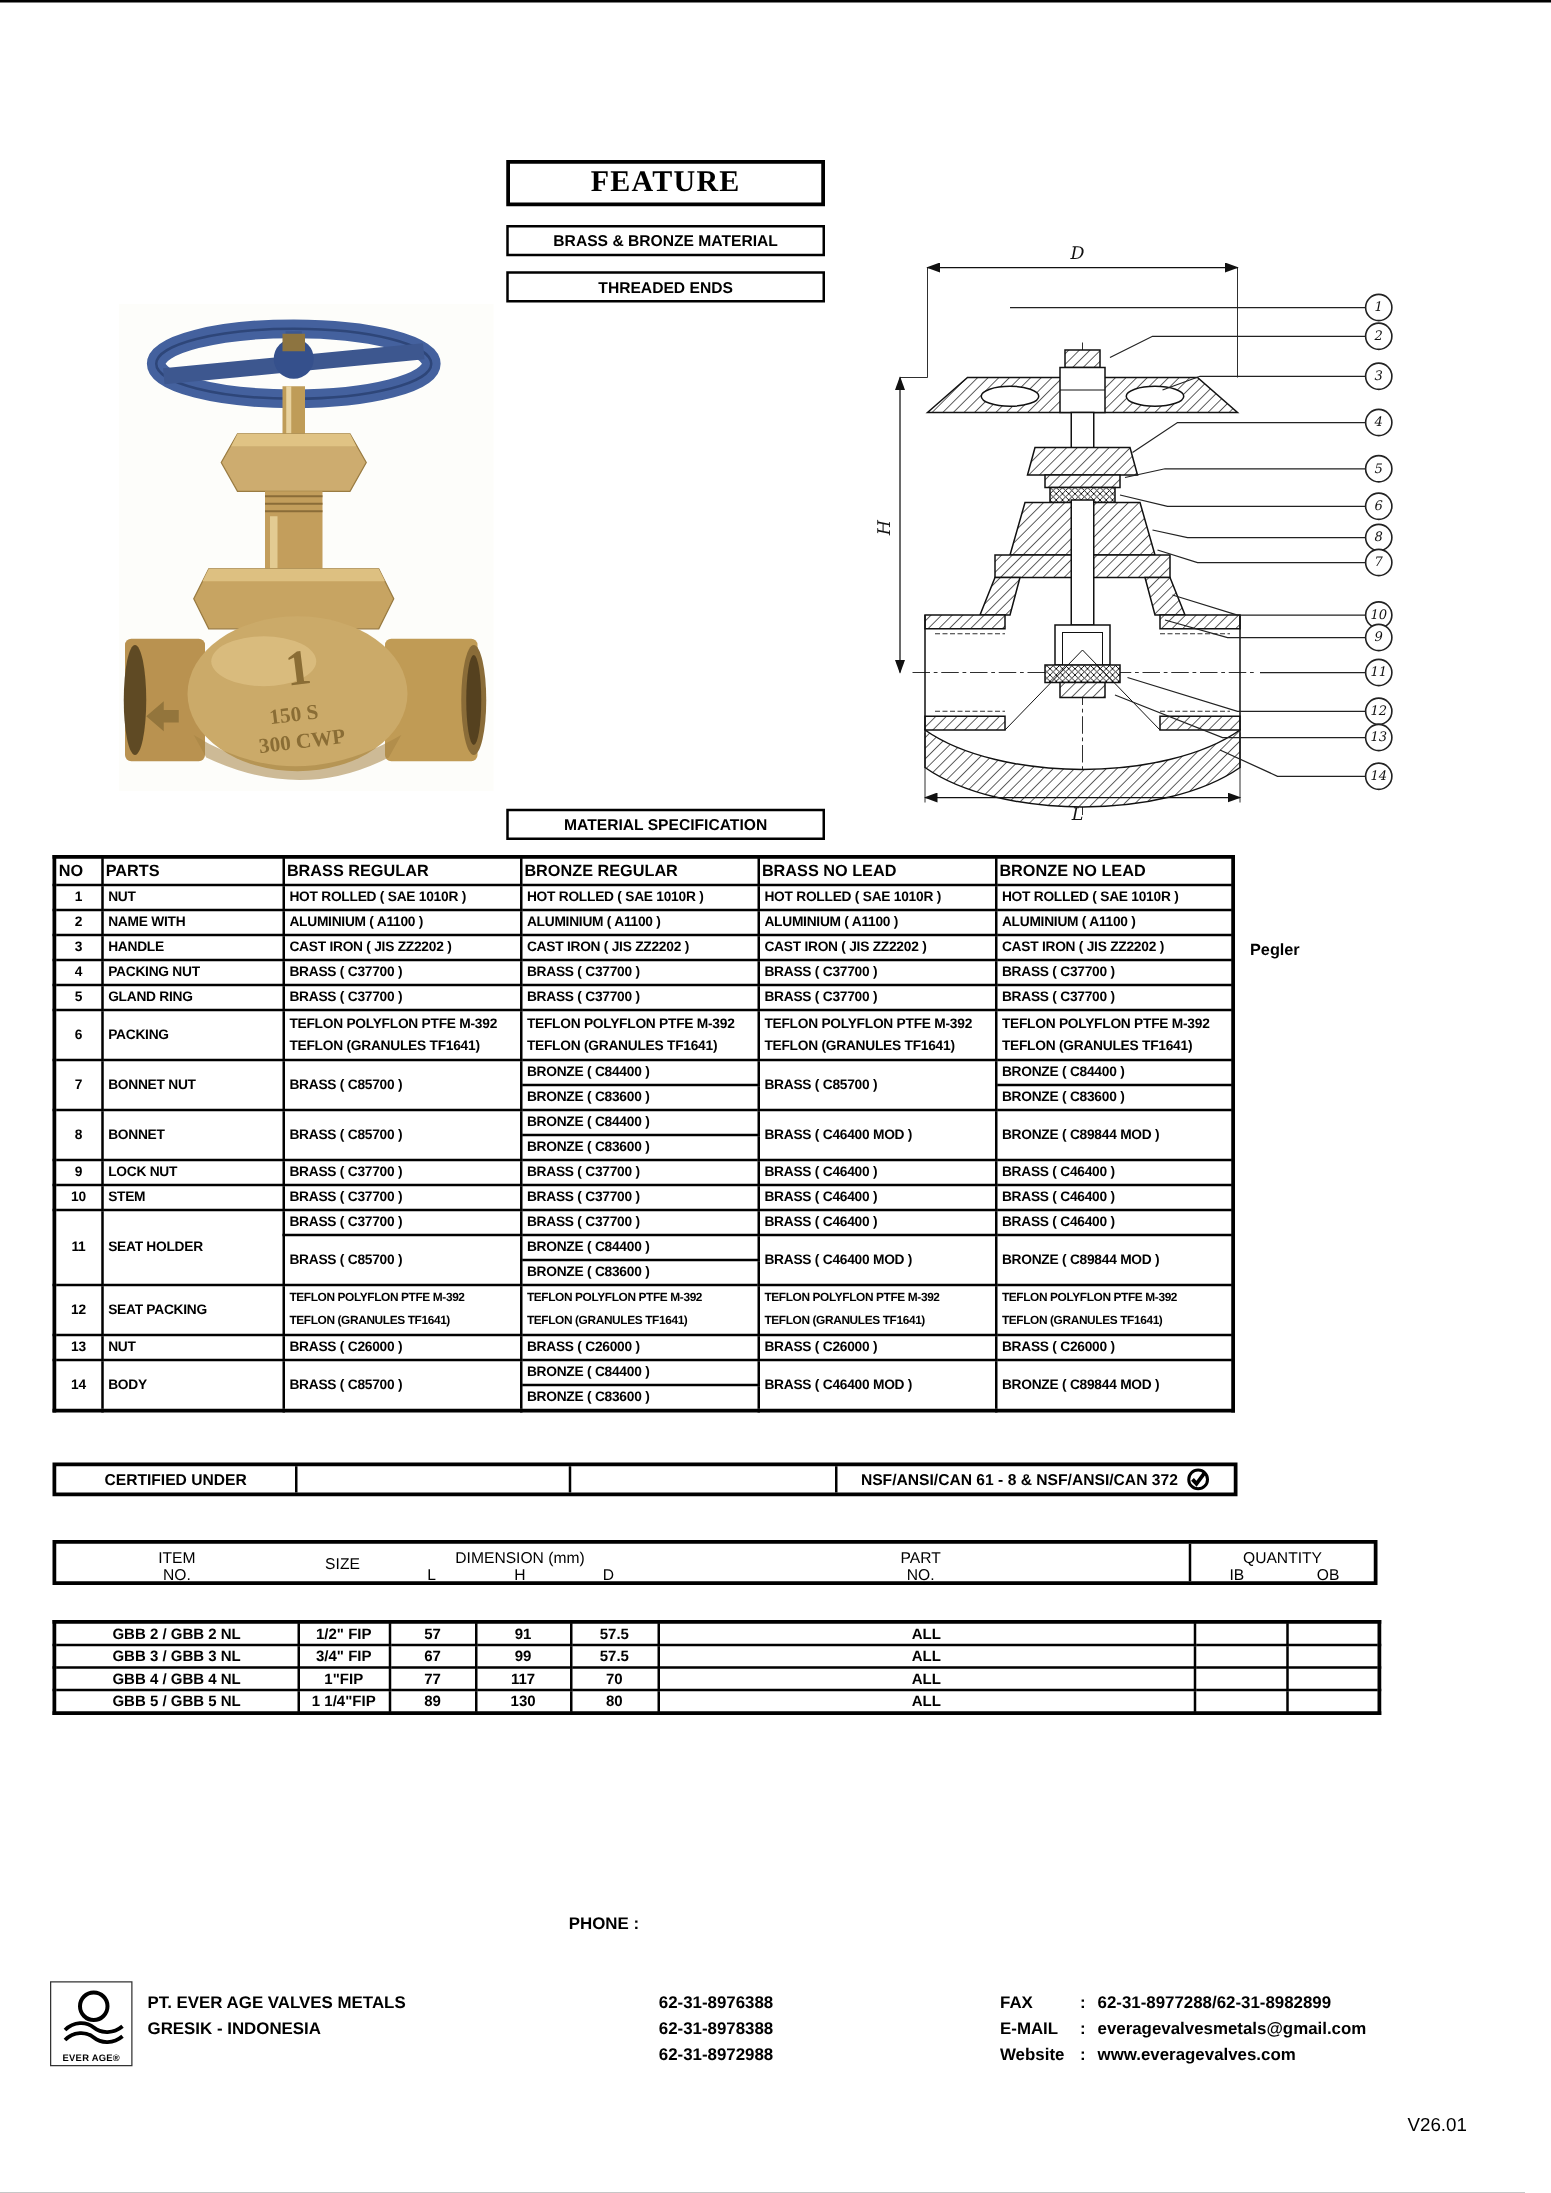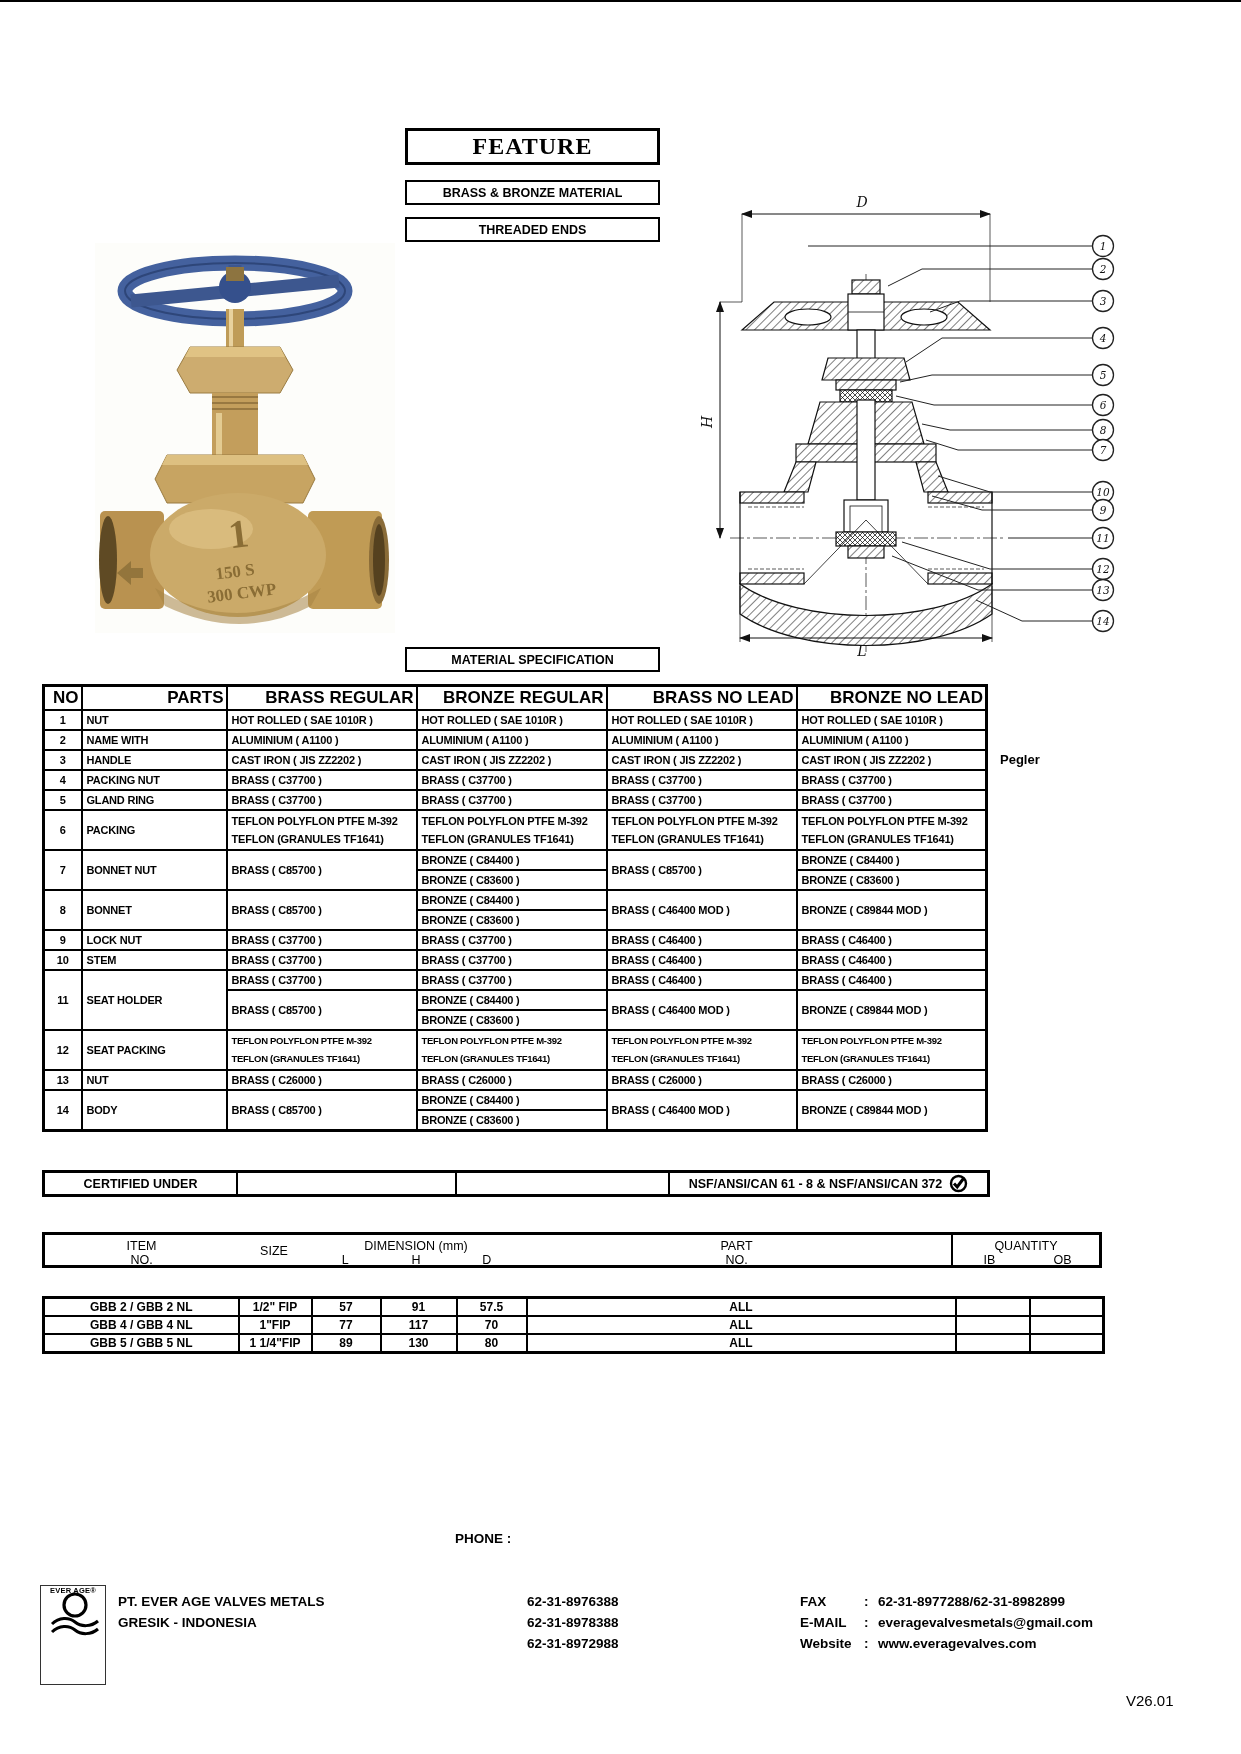--- a/index.html
+++ b/index.html
@@ -27,21 +27,21 @@
 .drawing{left:690px;top:190px;width:460px;height:470px}
 .drawing text{fill:#111}
 .dim-label{font:italic 14px "DejaVu Serif",serif}
 .callout-num{font:italic 10.5px "DejaVu Serif",serif}
 
 
 table.spec{position:absolute;left:42px;top:684px;width:943px;border-collapse:collapse;
   table-layout:fixed;font-size:11px;font-weight:bold;letter-spacing:-.2px}
 table.spec,.spec td,.spec th{border:2px solid #000}
 table.spec{border-width:3px}
-.spec th{height:22px;font-size:17px;text-align:right;padding:1px 2px;letter-spacing:0}
+.spec th{height:22px;font-size:13px;text-align:left;padding:1px 2px;letter-spacing:0}
 .spec td{height:18px;line-height:16px;padding:1px 4px;vertical-align:middle;text-align:left;
   white-space:nowrap;overflow:hidden}
 .spec td.no{text-align:center;padding:1px 0}
 .spec td.ml div{line-height:18px}
 .spec td.sm{font-size:9.5px;letter-spacing:-.3px}
 .spec td.sm div{line-height:18px}
 .side-note{left:1000px;top:752px;font-weight:bold;font-size:13px}
 
 
 .cert{left:42px;top:1170px;width:948px;height:27px;border:3px solid #000;display:flex;
@@ -61,22 +61,22 @@
 .dh-sub span{flex:1}
 
 
 table.dim{position:absolute;left:42px;top:1296px;width:1060px;border-collapse:collapse;
   table-layout:fixed;font-size:12px;font-weight:bold}
 table.dim,.dim td{border:2px solid #000}
 table.dim{border-width:3px}
 .dim td{height:17px;text-align:center;padding:1px 2px;white-space:nowrap}
 
 
-.logo-box{left:40px;top:1585px;width:66px;height:100px;border:1.5px solid #333;
-  display:flex;flex-direction:column;align-items:center;justify-content:flex-start;padding-bottom:1px}
+.logo-box{left:40px;top:1585px;width:66px;height:68px;border:1.5px solid #333;
+  display:flex;flex-direction:column;align-items:center;justify-content:flex-end;padding-bottom:1px}
 .logo-box svg{position:absolute;top:4px;left:3px}
 .logo-text{font-size:7.5px;font-weight:bold;letter-spacing:.2px}
 .company{left:118px;top:1591px;font-size:13.5px;font-weight:bold;line-height:21px}
 .f-label{left:455px;top:1531px;font-size:13.5px;font-weight:bold}
 .f-phones{left:527px;top:1591px;font-size:13.5px;font-weight:bold;line-height:21px}
 .f-right{left:800px;top:1591px;font-size:13.5px;font-weight:bold;line-height:21px}
 .f-right .row{display:flex}
 .f-right .lbl{width:64px}
 .f-right .sep{width:14px}
 .pageno{left:0;top:1692px;width:1144px;text-align:center;font-size:15px}
@@ -499,20 +499,30 @@
           <td>GBB 2 / GBB 2 NL</td>
           <td>1/2" FIP</td>
           <td>57</td>
           <td>91</td>
           <td>57.5</td>
           <td>ALL</td>
           <td></td>
           <td></td>
         </tr>
         <tr>
+          <td>GBB 3 / GBB 3 NL</td>
+          <td>3/4" FIP</td>
+          <td>67</td>
+          <td>99</td>
+          <td>57.5</td>
+          <td>ALL</td>
+          <td></td>
+          <td></td>
+        </tr>
+        <tr>
           <td>GBB 4 / GBB 4 NL</td>
           <td>1"FIP</td>
           <td>77</td>
           <td>117</td>
           <td>70</td>
           <td>ALL</td>
           <td></td>
           <td></td>
         </tr>
         <tr>

